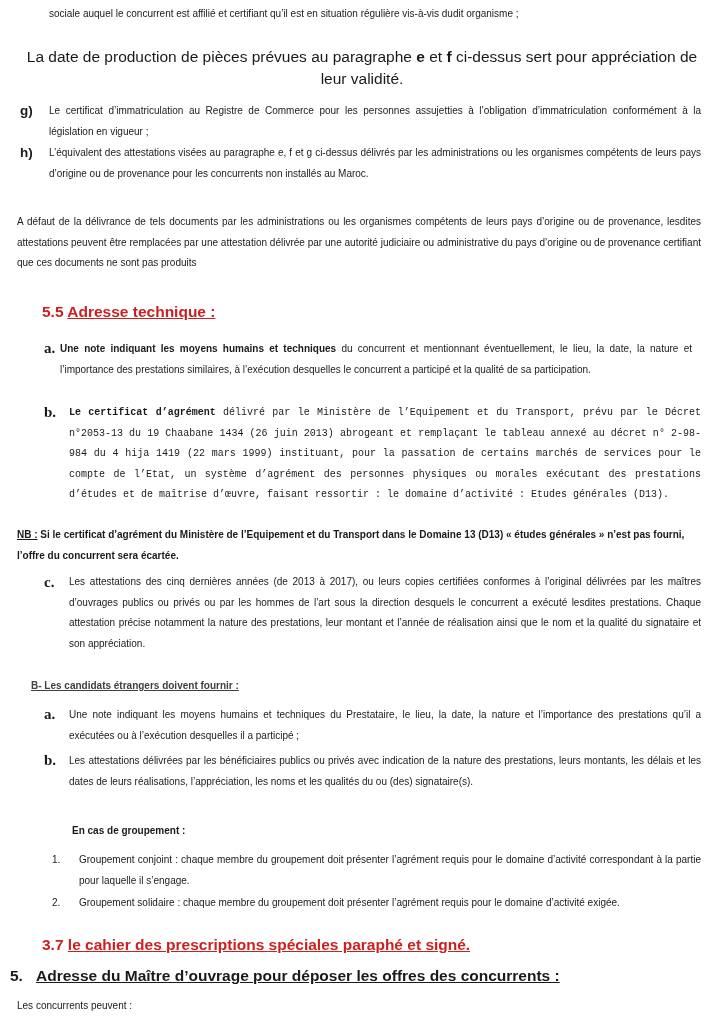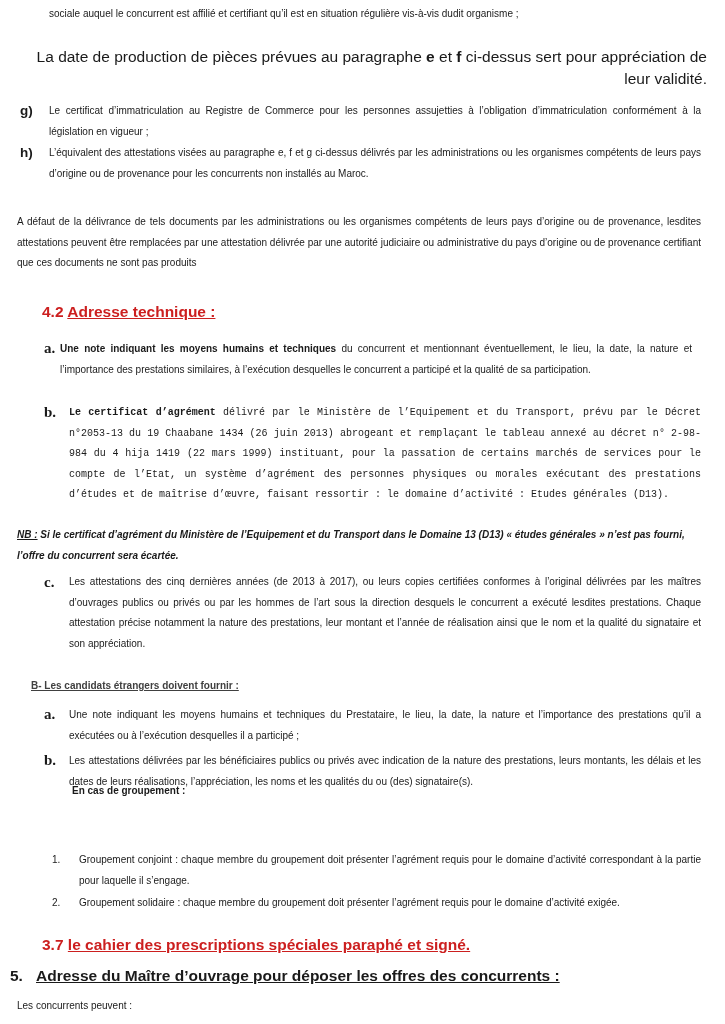--- a/index.html
+++ b/index.html
@@ -15,62 +15,62 @@
   .blue { color:#404040; font-weight:bold; text-decoration:underline; }
   .h5 { font-weight:bold; font-size:15.5px; }
   .h5 u { text-decoration:underline; }
   .nb u { text-decoration:underline; }
 </style>
 </head>
 <body>
 
 <div class="blk" style="left:49px; top:4px; width:652px;">sociale auquel le concurrent est affilié et certifiant qu’il est en situation régulière vis-à-vis dudit organisme ;</div>
 
-<div class="blk big" style="left:17px; top:46px; width:690px; text-align:right;">
+<div class="blk big" style="left:17px; top:46px; width:690px; text-align:center;">
   <span>La date de production de pièces prévues au paragraphe </span><b>e</b><span> et </span><b>f</b><span> ci-dessus sert pour appréciation de leur validité.</span>
 </div>
 
 <div class="lbl" style="left:20px; top:103px;">g)</div>
 <div class="blk" style="left:49px; top:101px; width:652px;">Le certificat d’immatriculation au Registre de Commerce pour les personnes assujetties à l’obligation d’immatriculation conformément à la législation en vigueur ;</div>
 
 <div class="lbl" style="left:20px; top:145px;">h)</div>
 <div class="blk" style="left:49px; top:143px; width:652px;">L’équivalent des attestations visées au paragraphe e, f et g ci-dessus délivrés par les administrations ou les organismes compétents de leurs pays d’origine ou de provenance pour les concurrents non installés au Maroc.</div>
 
 <div class="blk" style="left:17px; top:212px; width:684px;">A défaut de la délivrance de tels documents par les administrations ou les organismes compétents de leurs pays d’origine ou de provenance, lesdites attestations peuvent être remplacées par une attestation délivrée par une autorité judiciaire ou administrative du pays d’origine ou de provenance certifiant que ces documents ne sont pas produits</div>
 
 <div class="blk red" style="left:42px; top:302px;">
-  <span>4.2 </span><u>Adresse technique :</u>
+  <span>5.5 </span><u>Adresse technique :</u>
 </div>
 
 <div class="lbl serif-lbl" style="left:44px; top:340px;">a.</div>
 <div class="blk" style="left:60px; top:339px; width:632px;">
   <b>Une note indiquant les moyens humains et techniques</b><span> du concurrent et mentionnant éventuellement, le lieu, la date, la nature et l’importance des prestations similaires, à l’exécution desquelles le concurrent a participé et la qualité de sa participation.</span>
 </div>
 
 <div class="lbl serif-lbl" style="left:44px; top:404px;">b.</div>
 <div class="blk" style="left:69px; top:403px; width:632px;font-family:Liberation Mono, monospace;">
   <b>Le certificat d’agrément</b><span> délivré par le Ministère de l’Equipement et du Transport, prévu par le Décret n°2053-13 du 19 Chaabane 1434 (26 juin 2013) abrogeant et remplaçant le tableau annexé au décret n° 2-98-984 du 4 hija 1419 (22 mars 1999) instituant, pour la passation de certains marchés de services pour le compte de l’Etat, un système d’agrément des personnes physiques ou morales exécutant des prestations d’études et de maîtrise d’œuvre, faisant ressortir : le domaine d’activité : Etudes générales (D13).</span>
 </div>
 
-<div class="blk nb" style="left:17px; top:525px; width:684px; font-weight:bold; text-align:left;font-style:italic;">
+<div class="blk nb" style="left:17px; top:525px; width:684px; font-weight:bold; text-align:left;">
   <u>NB :</u><span> Si le certificat d’agrément du Ministère de l’Equipement et du Transport dans le Domaine 13 (D13) « études générales » n’est pas fourni, l’offre du concurrent sera écartée.</span>
 </div>
 
 <div class="lbl serif-lbl" style="left:44px; top:574px;">c.</div>
 <div class="blk" style="left:69px; top:572px; width:632px;">Les attestations des cinq dernières années (de 2013 à 2017), ou leurs copies certifiées conformes à l’original délivrées par les maîtres d’ouvrages publics ou privés ou par les hommes de l’art sous la direction desquels le concurrent a exécuté lesdites prestations. Chaque attestation précise notamment la nature des prestations, leur montant et l’année de réalisation ainsi que le nom et la qualité du signataire et son appréciation.</div>
 
 <div class="blk blue" style="left:31px; top:676px;">B- Les candidats étrangers doivent fournir :</div>
 
 <div class="lbl serif-lbl" style="left:44px; top:706px;">a.</div>
 <div class="blk" style="left:69px; top:705px; width:632px;">Une note indiquant les moyens humains et techniques du Prestataire, le lieu, la date, la nature et l’importance des prestations qu’il a exécutées ou à l’exécution desquelles il a participé ;</div>
 
 <div class="lbl serif-lbl" style="left:44px; top:752px;">b.</div>
 <div class="blk" style="left:69px; top:751px; width:632px;">Les attestations délivrées par les bénéficiaires publics ou privés avec indication de la nature des prestations, leurs montants, les délais et les dates de leurs réalisations, l’appréciation, les noms et les qualités du ou (des) signataire(s).</div>
 
-<div class="blk" style="left:45px; top:781px; font-weight:bold;padding-left:27px;">En cas de groupement :</div>
+<div class="blk" style="left:45px; top:821px; font-weight:bold;padding-left:27px;">En cas de groupement :</div>
 
 <div class="blk" style="left:52px; top:850px;">1.</div>
 <div class="blk" style="left:79px; top:850px; width:622px;">Groupement conjoint : chaque membre du groupement doit présenter l’agrément requis pour le domaine d’activité correspondant à la partie pour laquelle il s’engage.</div>
 
 <div class="blk" style="left:52px; top:893px;">2.</div>
 <div class="blk" style="left:79px; top:893px; width:622px;">Groupement solidaire : chaque membre du groupement doit présenter l’agrément requis pour le domaine d’activité exigée.</div>
 
 <div class="blk red" style="left:42px; top:935px;">
   <span>3.7 </span><u>le cahier des prescriptions spéciales paraphé et signé.</u>
 </div>

